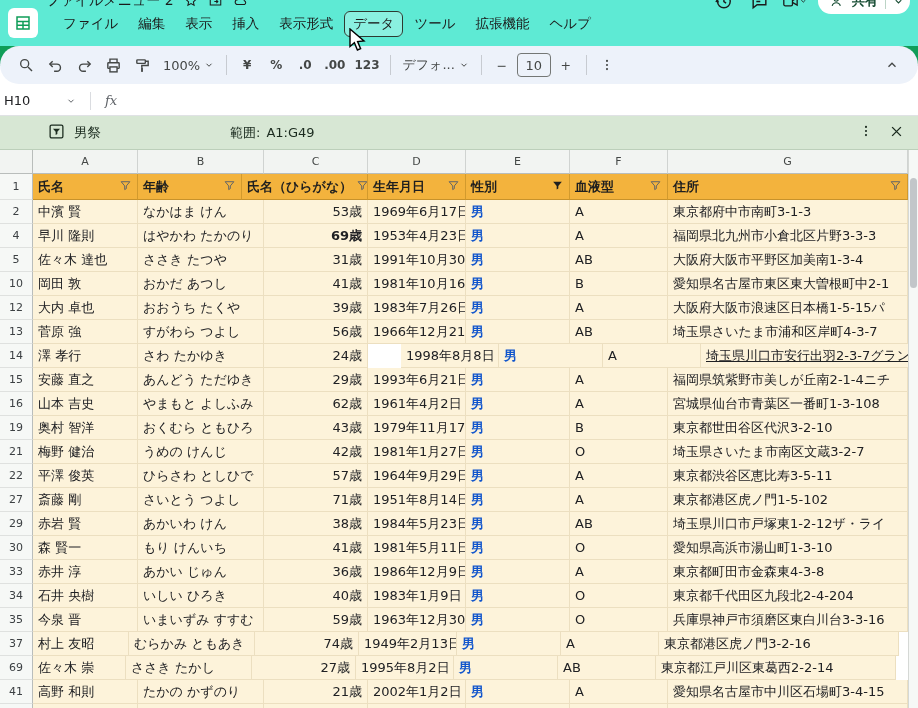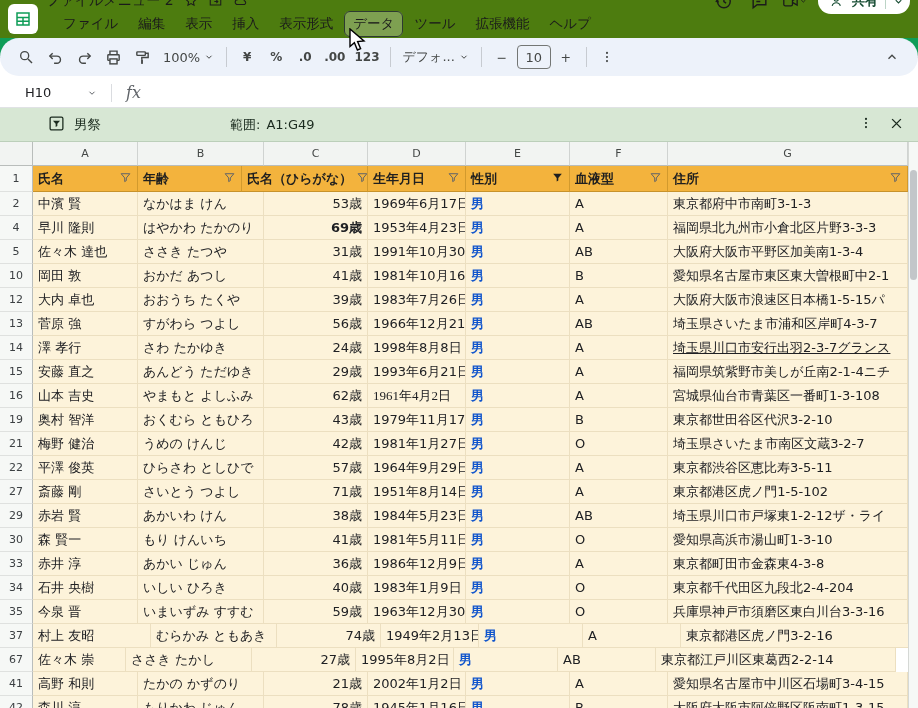--- a/index.html
+++ b/index.html
@@ -1,21 +1,21 @@
 <!DOCTYPE html>
 <html><head>
 <meta charset="utf-8">
 <style>
   * { box-sizing: border-box; margin: 0; padding: 0; }
   html,body { width: 918px; height: 708px; overflow: hidden; }
   body { font-family: "DejaVu Sans", "Liberation Sans", sans-serif; font-size: 13px; color: #202124; background:#fff; }
   .app { position: relative; width: 918px; height: 708px; overflow: hidden; background: #fff; }
 
   
-  .topbar { height: 38px; background: #4d7c0f; display: flex; align-items: stretch; overflow: hidden; }
+  .topbar { height: 46px; background: #5eead4; display: flex; align-items: stretch; overflow: hidden; }
   .logo-box { width: 46px; display: flex; align-items: center; justify-content: center; }
   .logo { width: 30px; height: 30px; background: #fff; border-radius: 6px; display:flex; align-items:center; justify-content:center; }
   .top-col { flex: 1; display: flex; flex-direction: column; min-width: 0; }
   .title-row { height: 16px; display: flex; align-items: center; gap: 10px; margin-top: -7px; padding-right: 8px; }
   .doc-title { font-size: 14px; color: #1b1b1b; white-space: nowrap; }
   .title-icons svg, .title-row svg { display: block; }
   .tr-spacer { flex: 1; }
   .circle-btn { width: 26px; height: 26px; display:flex; align-items:center; justify-content:center; border-radius: 50%; }
   .share-pill { height: 26px; background: #ffffff; border-radius: 14px; display: flex; align-items: center; padding: 0 6px 0 12px; gap: 7px; color: #174c33; font-weight: bold; font-size: 13px; }
   .share-sep { width:1px; height:16px; background:#bcd4c6; }
@@ -27,23 +27,23 @@
   .toolbar-strip { height: 40px; background: linear-gradient(#0f9d58 50%, #ffffff 50%); padding: 0 0; }
   .toolbar { height: 38px; margin: 0 0; background: #edf2fa; border-radius: 19px; display: flex; align-items: center; padding: 0 12px; gap: 1px; }
   .tbtn { min-width: 28px; height: 28px; display: flex; align-items: center; justify-content: center; border-radius: 4px; color: #444746; font-size: 12.5px; padding: 0 4px; white-space: nowrap; }
   .tbtn.texty { font-weight: bold; font-size: 12px; }
   .tdiv { width: 1px; height: 20px; background: #c7cbd1; margin: 0 5px; flex: 0 0 auto; }
   .zoom-box, .font-box { display: flex; align-items: center; gap: 4px; padding: 0 6px; height: 28px; border-radius: 4px; color: #444746; font-size: 13px; }
   .size-box { width: 34px; height: 24px; border: 1px solid #747775; border-radius: 4px; display:flex; align-items:center; justify-content:center; font-size: 13px; color:#444746; background:#edf2fa; }
   .t-right { margin-left: auto; display:flex; align-items:center; }
 
   
-  .formula-bar { height: 30px; display: flex; align-items: center; border-bottom: 1px solid #e0e2e5; background: #fff; padding-left: 25px; }
+  .formula-bar { height: 30px; display: flex; align-items: center; border-bottom: 1px solid #e0e2e5; background: #fff; padding-left: 4px; }
   .name-box { width: 62px; font-size: 13px; color: #202124; }
-  .fx-label { font-style: italic; color: #5f6368; font-family: "DejaVu Serif", "Liberation Serif", serif; font-size: 16px; margin-left: 14px; }
+  .fx-label { font-style: italic; color: #5f6368; font-family: "DejaVu Serif", "Liberation Serif", serif; font-size: 13px; margin-left: 14px; }
   .fb-div { width: 1px; height: 18px; background: #dadce0; margin-left: 14px; }
 
   
   .filter-bar { height: 34px; background: #d7e7d4; border-bottom: 1px solid #bccfba; display: flex; align-items: center; padding: 0 14px 0 48px; gap: 9px; }
   .fv-name { font-size: 13.5px; color: #1b2b1f; }
   .fv-range-group { margin-left: 120px; display: flex; gap: 6px; align-items: center; font-size: 13px; color: #1b2b1f; }
   .fv-right { margin-left: auto; display: flex; align-items: center; gap: 16px; }
 
   
   .grid { position: relative; width: 918px; background: #fff; }
@@ -370,41 +370,41 @@
             <div class="cell data-cell " style="width: 98px;">1966年12月21日</div>
             <div class="cell data-cell gender" style="width: 104px;">男</div>
             <div class="cell data-cell " style="width: 98px;">AB</div>
             <div class="cell data-cell " style="width: 240px;">埼玉県さいたま市浦和区岸町4-3-7</div>
           </div>
           <div class="sheet-row">
             <div class="rownum">14</div>
             <div class="cell data-cell " style="width: 105px;">澤 孝行</div>
             <div class="cell data-cell " style="width: 126px;">さわ たかゆき</div>
             <div class="cell data-cell age" style="width: 104px;">24歳</div>
-            <div class="cell data-cell " style="width: 98px;">1998年8月8日</div>
+            <div class="cell data-cell " style="width: 98px; margin-left: 33px;">1998年8月8日</div>
             <div class="cell data-cell gender" style="width: 104px;">男</div>
             <div class="cell data-cell " style="width: 98px;">A</div>
             <div class="cell data-cell " style="width: 240px; text-decoration: underline;">埼玉県川口市安行出羽2-3-7グランス</div>
           </div>
           <div class="sheet-row">
             <div class="rownum">15</div>
             <div class="cell data-cell " style="width: 105px;">安藤 直之</div>
             <div class="cell data-cell " style="width: 126px;">あんどう ただゆき</div>
             <div class="cell data-cell age" style="width: 104px;">29歳</div>
             <div class="cell data-cell " style="width: 98px;">1993年6月21日</div>
             <div class="cell data-cell gender" style="width: 104px;">男</div>
             <div class="cell data-cell " style="width: 98px;">A</div>
             <div class="cell data-cell " style="width: 240px;">福岡県筑紫野市美しが丘南2-1-4ニチ</div>
           </div>
           <div class="sheet-row">
             <div class="rownum">16</div>
             <div class="cell data-cell " style="width: 105px;">山本 吉史</div>
             <div class="cell data-cell " style="width: 126px;">やまもと よしふみ</div>
             <div class="cell data-cell age" style="width: 104px;">62歳</div>
-            <div class="cell data-cell " style="width: 98px; font-family: Liberation Serif, serif;">1961年4月2日</div>
+            <div class="cell data-cell " style="width: 98px;">1961年4月2日</div>
             <div class="cell data-cell gender" style="width: 104px;">男</div>
             <div class="cell data-cell " style="width: 98px;">A</div>
             <div class="cell data-cell " style="width: 240px;">宮城県仙台市青葉区一番町1-3-108</div>
           </div>
           <div class="sheet-row">
             <div class="rownum">19</div>
             <div class="cell data-cell " style="width: 105px;">奥村 智洋</div>
             <div class="cell data-cell " style="width: 126px;">おくむら ともひろ</div>
             <div class="cell data-cell age" style="width: 104px;">43歳</div>
             <div class="cell data-cell " style="width: 98px;">1979年11月17日</div>
@@ -487,30 +487,30 @@
             <div class="cell data-cell " style="width: 105px;">今泉 晋</div>
             <div class="cell data-cell " style="width: 126px;">いまいずみ すすむ</div>
             <div class="cell data-cell age" style="width: 104px;">59歳</div>
             <div class="cell data-cell " style="width: 98px;">1963年12月30日</div>
             <div class="cell data-cell gender" style="width: 104px;">男</div>
             <div class="cell data-cell " style="width: 98px;">O</div>
             <div class="cell data-cell " style="width: 240px;">兵庫県神戸市須磨区東白川台3-3-16</div>
           </div>
           <div class="sheet-row">
             <div class="rownum">37</div>
-            <div class="cell data-cell " style="width: 118px;">村上 友昭</div>
+            <div class="cell data-cell " style="width: 96px;">村上 友昭</div>
             <div class="cell data-cell " style="width: 126px;">むらかみ ともあき</div>
             <div class="cell data-cell age" style="width: 104px;">74歳</div>
             <div class="cell data-cell " style="width: 98px;">1949年2月13日</div>
             <div class="cell data-cell gender" style="width: 104px;">男</div>
             <div class="cell data-cell " style="width: 98px;">A</div>
             <div class="cell data-cell " style="width: 240px;">東京都港区虎ノ門3-2-16</div>
           </div>
           <div class="sheet-row">
-            <div class="rownum">67</div>
+            <div class="rownum">69</div>
             <div class="cell data-cell " style="width: 93px;">佐々木 崇</div>
             <div class="cell data-cell " style="width: 126px;">ささき たかし</div>
             <div class="cell data-cell age" style="width: 104px;">27歳</div>
             <div class="cell data-cell " style="width: 98px;">1995年8月2日</div>
             <div class="cell data-cell gender" style="width: 104px;">男</div>
             <div class="cell data-cell " style="width: 98px;">AB</div>
             <div class="cell data-cell " style="width: 240px;">東京都江戸川区東葛西2-2-14</div>
           </div>
           <div class="sheet-row">
             <div class="rownum">41</div>

